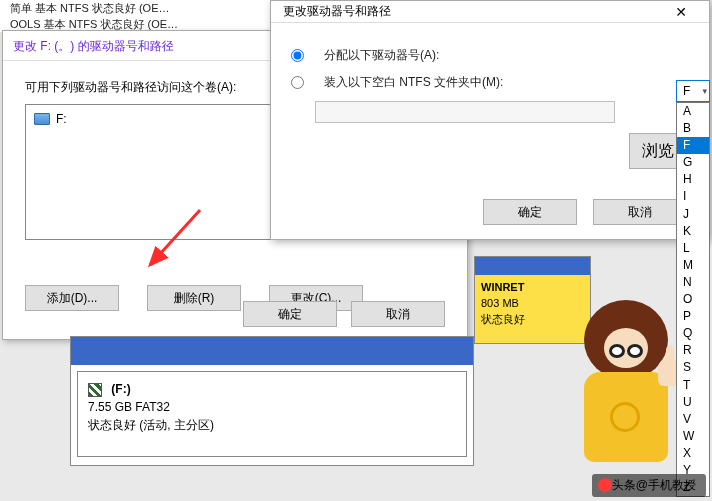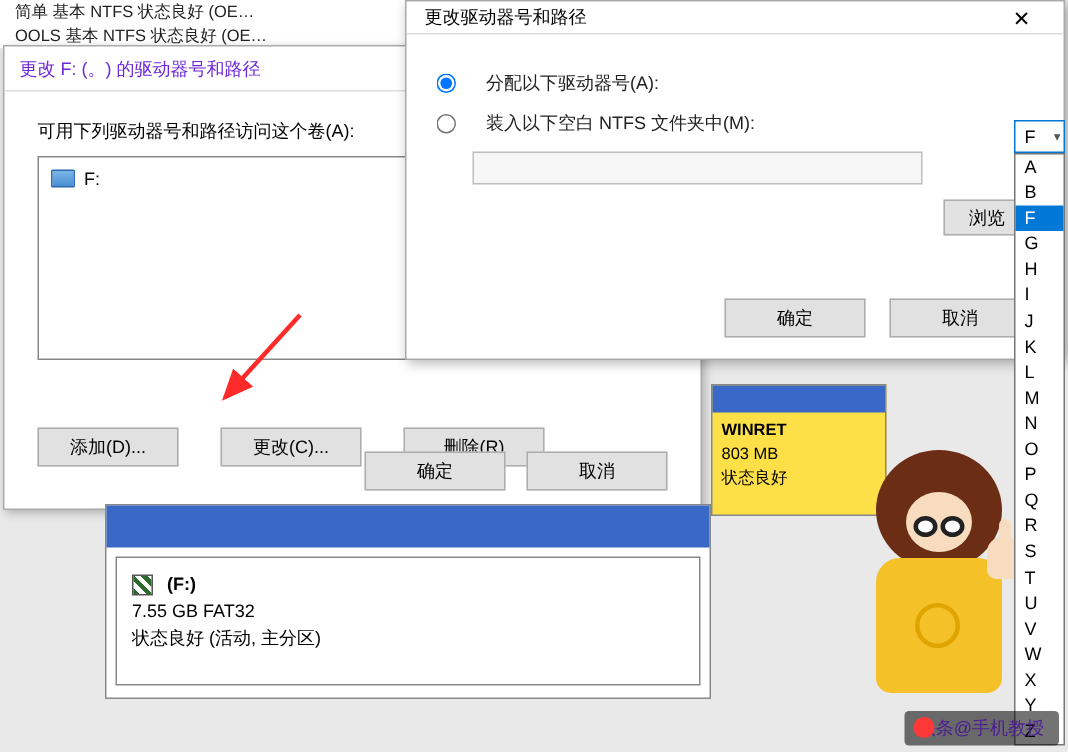--- a/index.html
+++ b/index.html
@@ -22,21 +22,21 @@
 
   
   .dlg2 { position:absolute; top:0px; left:270px; width:440px; height:240px; background:#fff; border:1px solid #a9a9a9; box-shadow:2px 2px 8px rgba(0,0,0,.3); z-index:5;}
   .dlg2 .titlebar { height:22px; display:flex; align-items:center; justify-content:space-between; padding:0 8px 0 12px; font-size:12px; border-bottom:1px solid #ddd;}
   .closex { width:40px; height:24px; text-align:center; line-height:24px; font-size:14px; cursor:pointer;}
   .dlg2 .body { padding:14px 20px; font-size:12px; color:#222; }
   .radio-row { display:flex; align-items:center; gap:20px; margin:10px 0; }
   .radio-row input[type=radio]{ width:13px; height:13px; }
   .textline { margin:4px 0 8px 6px; }
   .pathinput { width:300px; height:22px; border:1px solid #bfbfbf; background:#f6f6f6; margin-left:24px; }
-  .browse { position:absolute; right:22px; top:132px; width:58px; height:24px; font-size:12px; background:#e1e1e1; border:1px solid #adadad; cursor:pointer;}
+  .browse { position:absolute; right:22px; top:132px; width:58px; height:36px; font-size:16px; background:#e1e1e1; border:1px solid #adadad; cursor:pointer;}
   .dlg2 .btnrow { position:absolute; right:22px; bottom:14px; display:flex; gap:16px; }
 
   
   .combo { position:absolute; top:80px; left:676px; width:34px; height:22px; border:1px solid #0078d7; background:#fff; font-size:12px; display:flex; align-items:center; justify-content:space-between; padding:0 2px 0 6px; z-index:12; cursor:pointer;}
   .combo .chev { font-size:9px; color:#555;}
   .droplist { position:absolute; top:102px; left:676px; width:34px; background:#fff; border:1px solid #777; z-index:11; font-size:12px; }
   .droplist div { height:17.1px; line-height:17px; padding-left:6px; cursor:pointer;}
   .droplist div.sel { background:#0078d7; color:#fff; }
 
   
@@ -59,21 +59,21 @@
   .afro { position:absolute; top:0; left:18px; width:84px; height:80px; background:#6b2e14; border-radius:50%; }
   .face { position:absolute; top:28px; left:38px; width:44px; height:40px; background:#f8dcbf; border-radius:50%; }
   .glasses { position:absolute; top:44px; left:38px; width:44px; height:14px; display:flex; justify-content:center; gap:2px;}
   .lens { width:16px; height:14px; border:3px solid #222; border-radius:50%; background:#fff;}
   .shirt { position:absolute; top:72px; left:18px; width:84px; height:90px; background:#f4c228; border-radius:16px 16px 10px 10px;}
   .logo { position:absolute; top:30px; left:26px; width:30px; height:30px; border:3px solid #e0a400; border-radius:50%;}
   .hand { position:absolute; top:58px; left:92px; width:22px; height:28px; background:#f8dcbf; border-radius:10px 10px 6px 6px;}
   .finger { position:absolute; top:46px; left:100px; width:8px; height:18px; background:#f8dcbf; border-radius:4px;}
 
   
-  .watermark { position:absolute; bottom:4px; right:6px; background:rgba(0,0,0,.55); color:#4c1d95; font-size:12px; padding:3px 10px 3px 9px; border-radius:3px; z-index:20;}
+  .watermark { position:absolute; bottom:4px; right:6px; background:rgba(0,0,0,.55); color:#000000; font-size:12px; padding:3px 10px 3px 20px; border-radius:3px; z-index:20;}
   .watermark::before { content:""; position:absolute; left:6px; top:4px; width:14px; height:14px; background:#ff3838; border-radius:50%;}
 </style>
 </head>
 <body>
 
 <div class="bg-table">
   <span>简单  基本  NTFS   状态良好 (OE…</span><br><span>OOLS  基本  NTFS   状态良好 (OE…</span>
 </div>
 
 <div class="dlg1">
@@ -82,22 +82,22 @@
     <div>可用下列驱动器号和路径访问这个卷(A):</div>
     <div class="listbox">
       <div class="listitem">
         <span class="drive-ico"></span>
         <span>F:</span>
       </div>
     </div>
   </div>
   <div class="btn-row1">
     <button class="winbtn">添加(D)...</button>
+    <button class="winbtn">删除(R)</button>
     <button class="winbtn">更改(C)...</button>
-    <button class="winbtn">删除(R)</button>
   </div>
   <div class="btn-row2">
     <button class="winbtn">确定</button>
     <button class="winbtn">取消</button>
   </div>
 </div>
 
 <div class="dlg2">
   <div class="titlebar">
     <span>更改驱动器号和路径</span>

